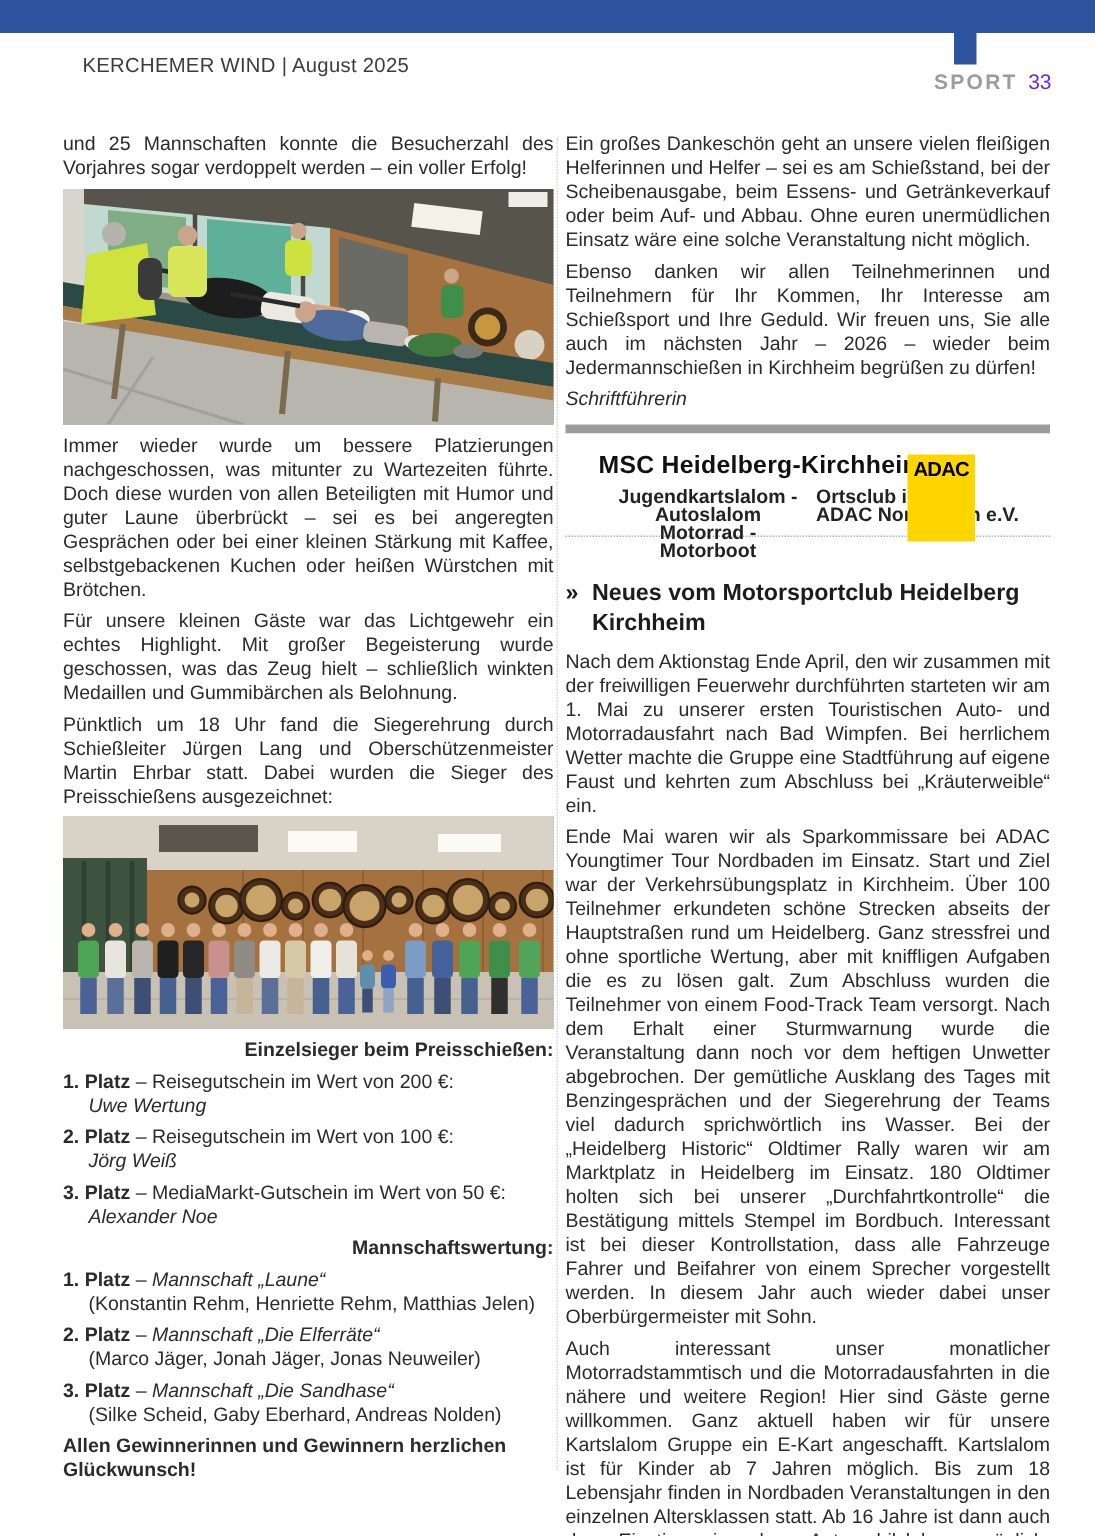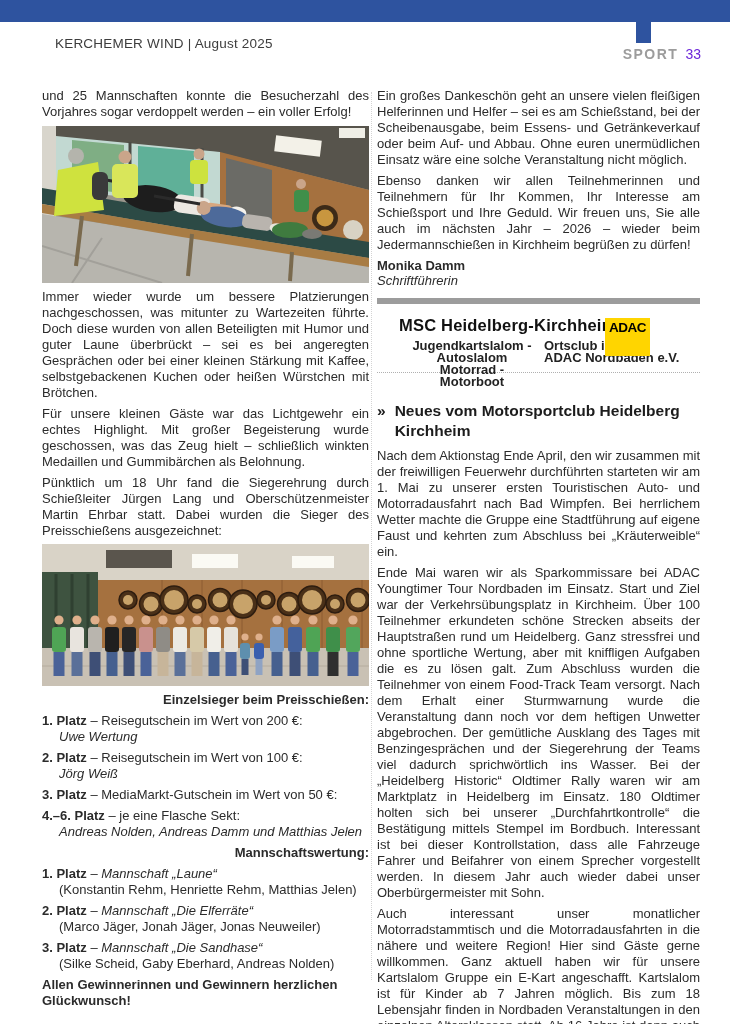--- a/index.html
+++ b/index.html
@@ -29,21 +29,21 @@
   
   .sig{margin:2px 0 10px 0;text-align:left;line-height:15px;}
   
   .msc-box{margin:0 0 28px 0;}
   .msc-bar{height:6px;background:#9c9c9c;}
   .msc-content{position:relative;height:68px;border-bottom:1px dotted #b0b0b0;background:#fff;}
   .msc-title{padding:13px 0 0 22px;font-size:16.5px;font-weight:bold;color:#111;letter-spacing:.2px;text-align:left;}
   .msc-row{display:flex;padding-left:35px;margin-top:7px;font-size:13px;font-weight:bold;color:#222;line-height:12px;text-align:left;}
   .msc-left{width:120px;text-align:center;}
   .msc-club{margin-left:12px;}
-  .adac-logo{position:absolute;right:50px;top:14px;width:45px;height:38px;background:#ffd500;
+  .adac-logo{position:absolute;right:50px;top:14px;width:45px;height:58px;background:#ffd500;
              text-align:center;font-weight:bold;font-size:13.5px;letter-spacing:-.5px;color:#000;
              padding-top:2px;box-sizing:border-box;}
   
   .art-head{display:flex;gap:9px;font-size:15.5px;font-weight:bold;line-height:20px;color:#1c1c1c;
             margin:0 0 7px 0;text-align:left;}
 </style>
 </head>
 <body>
 
 <div class="page">
@@ -284,26 +284,21 @@
     <div class="li">
       <span class="bold">2. Platz</span>
       <span>–</span>
       <span>Reisegutschein im Wert von 100 €:</span>
       <div class="sub italic">Jörg Weiß</div>
     </div>
     <div class="li">
       <span class="bold">3. Platz</span>
       <span>–</span>
       <span>MediaMarkt-Gutschein im Wert von 50 €:</span>
-    </div>
-    <div class="li">
-      <span class="bold">4.–6. Platz</span>
-      <span>–</span>
-      <span>je eine Flasche Sekt:</span>
-      <div class="sub italic">Andreas Nolden, Andreas Damm und Matthias Jelen</div>
+      <div class="sub italic">Alexander Noe</div>
     </div>
 
     <div class="list-title">Mannschaftswertung:</div>
 
     <div class="li">
       <span class="bold">1. Platz</span>
       <span>–</span>
       <span class="italic">Mannschaft „Laune“</span>
       <div class="sub">(Konstantin Rehm, Henriette Rehm, Matthias Jelen)</div>
     </div>
@@ -321,21 +316,20 @@
     </div>
 
     <p class="closing">Allen Gewinnerinnen und Gewinnern herzlichen Glückwunsch!</p>
   </div>
 
   <div class="col col-right">
     <p>Ein großes Dankeschön geht an unsere vielen fleißigen Helferinnen und Helfer – sei es am Schießstand, bei der Scheibenausgabe, beim Essens- und Getränkeverkauf oder beim Auf- und Abbau. Ohne euren unermüdlichen Einsatz wäre eine solche Veranstaltung nicht möglich.</p>
     <p>Ebenso danken wir allen Teilnehmerinnen und Teilnehmern für Ihr Kommen, Ihr Interesse am Schießsport und Ihre Geduld. Wir freuen uns, Sie alle auch im nächsten Jahr – 2026 – wieder beim Jedermannschießen in Kirchheim begrüßen zu dürfen!</p>
 
     <div class="sig">
-      <div class="bold">Monika Damm</div>
       <div class="italic">Schriftführerin</div>
     </div>
 
     <div class="msc-box">
       <div class="msc-bar"></div>
       <div class="msc-content">
         <div class="msc-title">MSC Heidelberg-Kirchheim e.V.</div>
         <div class="msc-row">
           <div class="msc-left">
             <div>Jugendkartslalom - Autoslalom</div>

